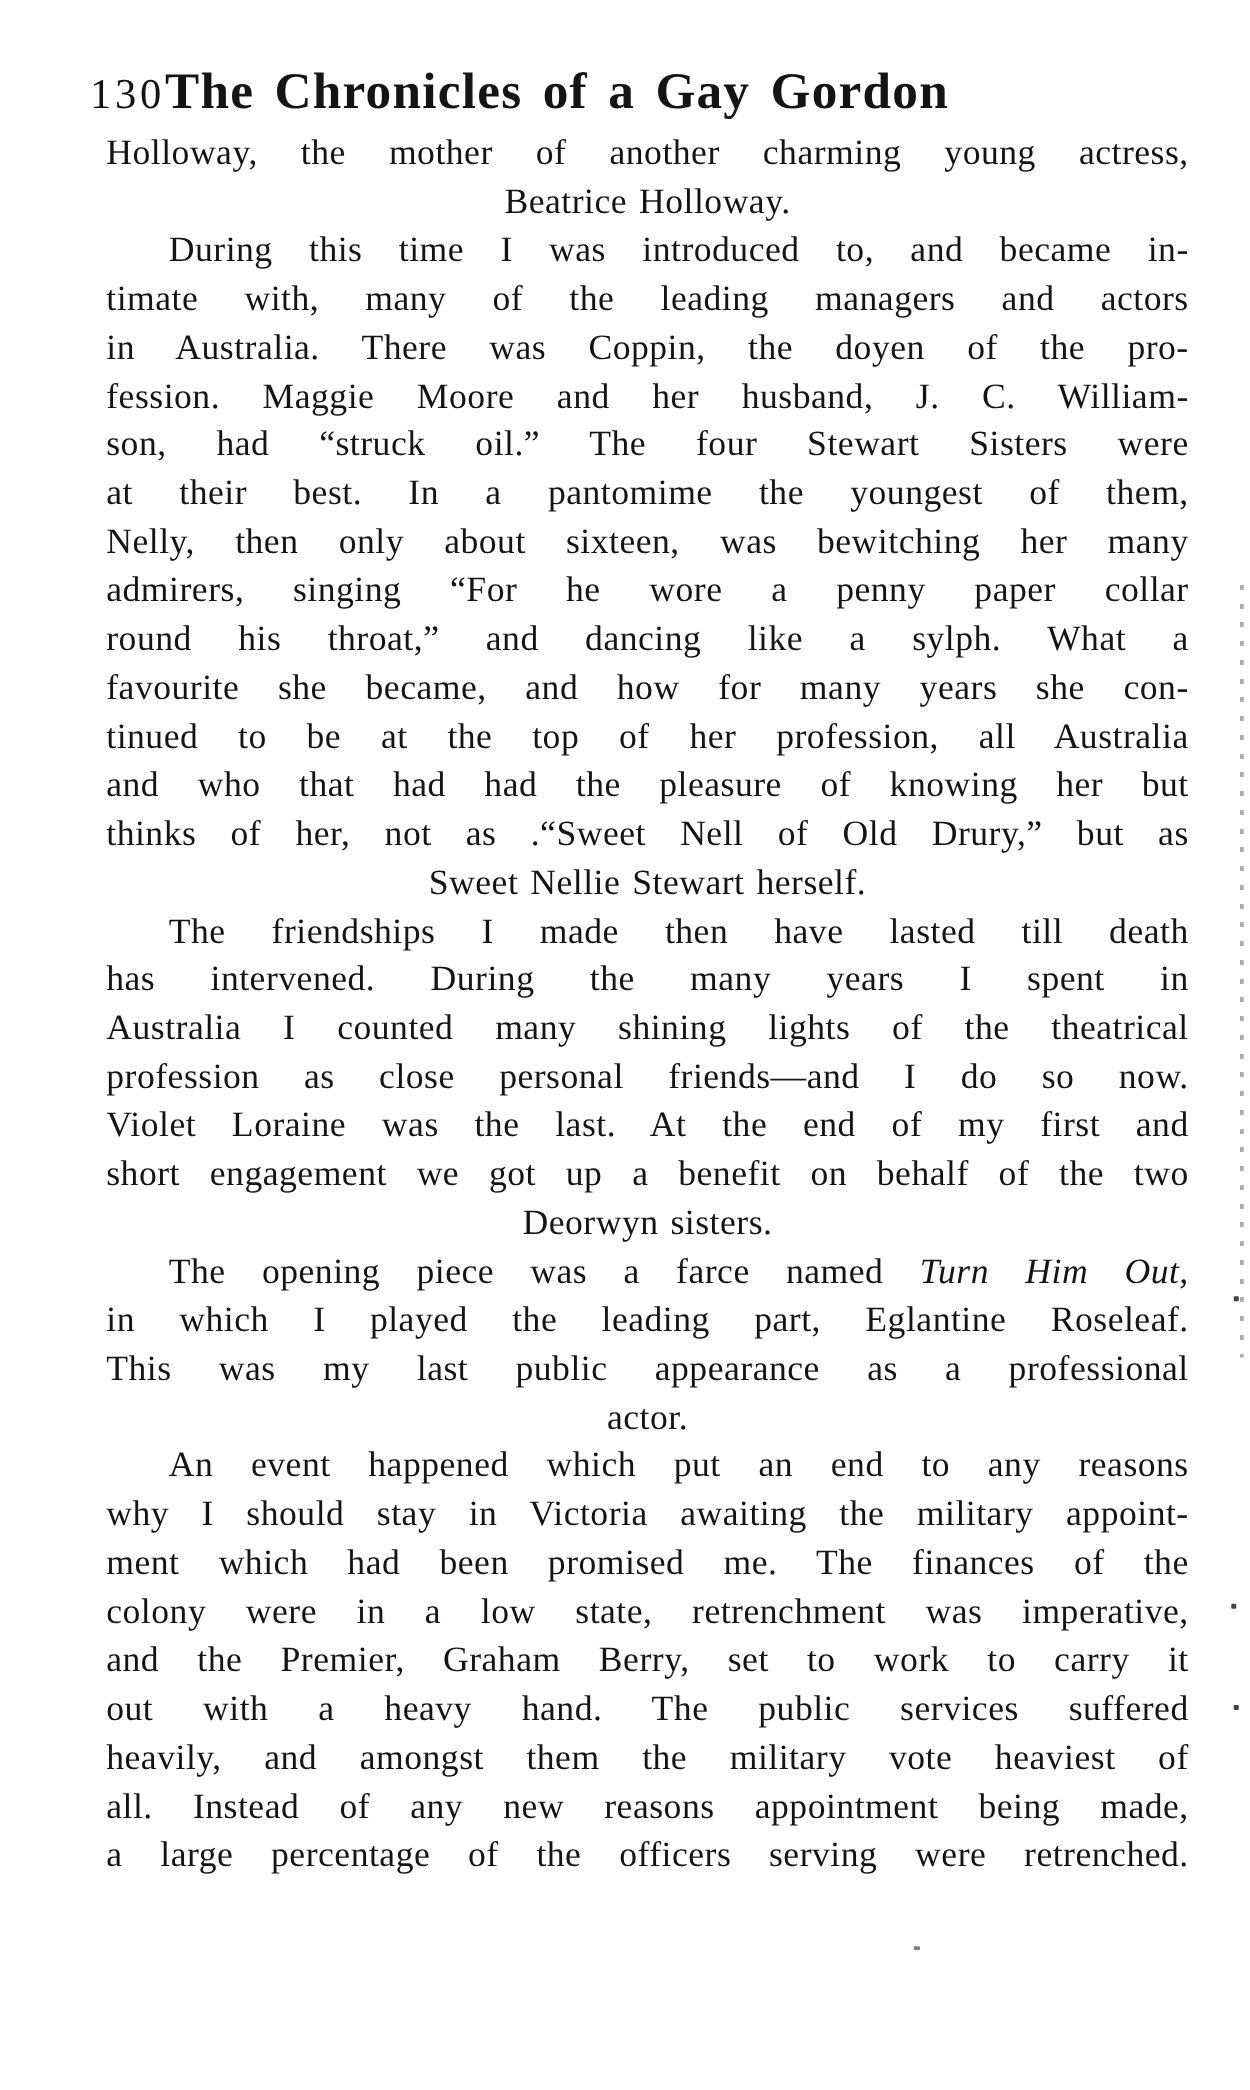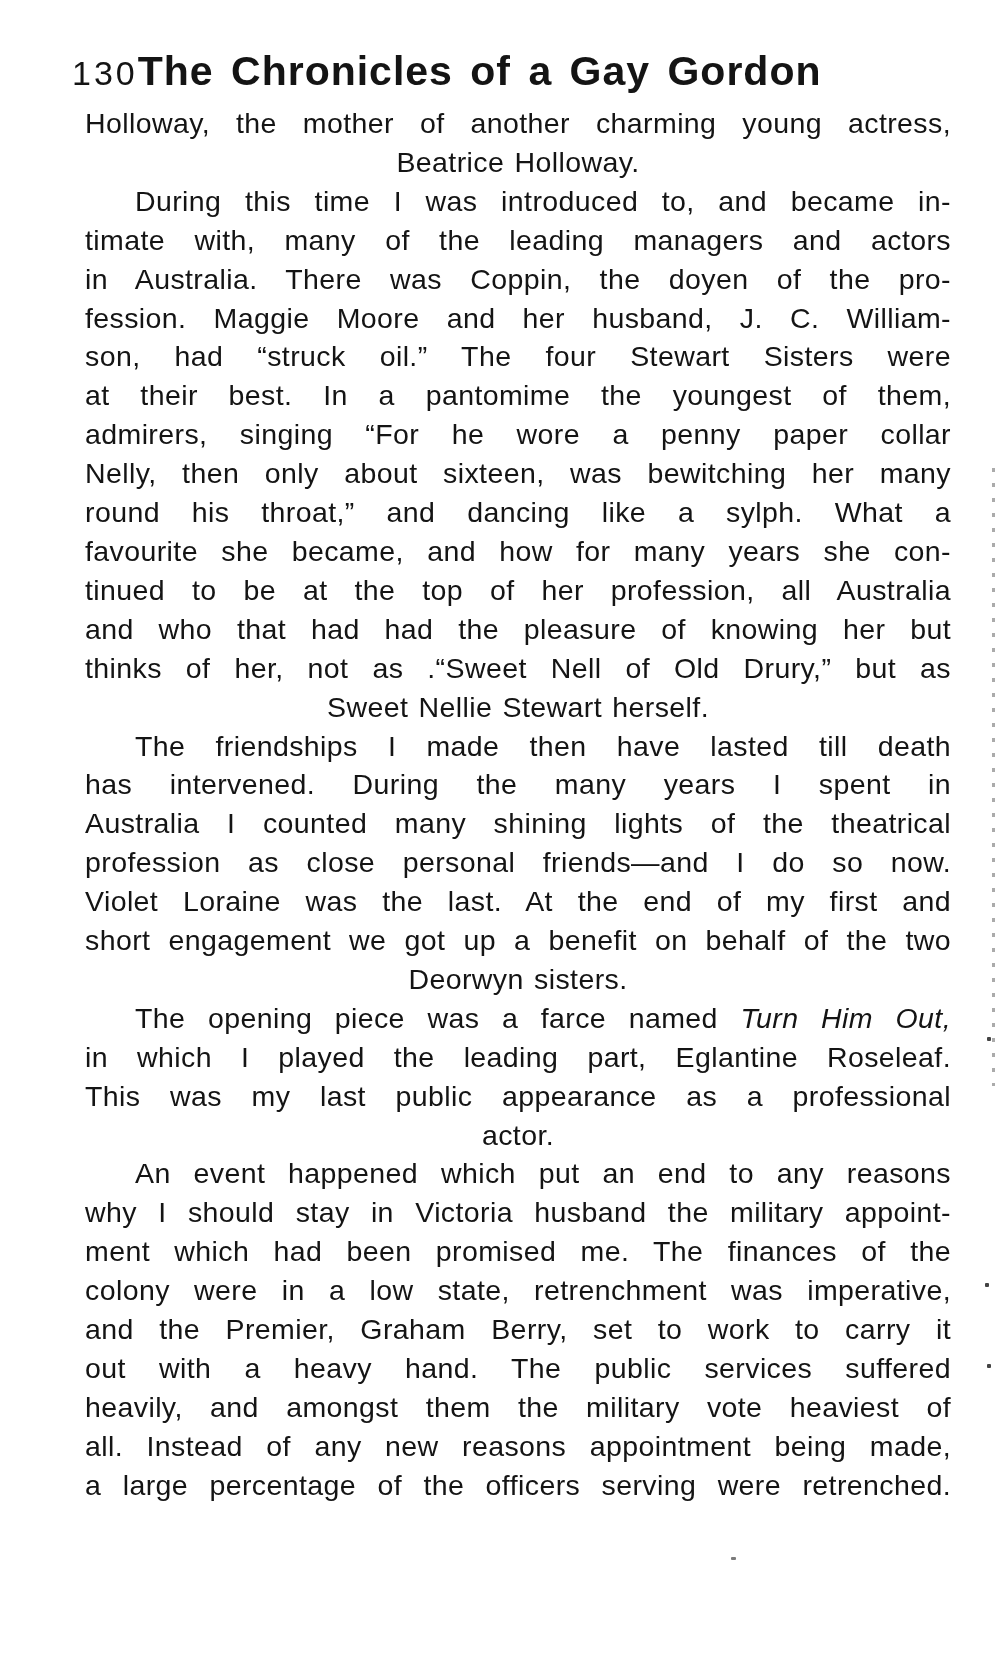--- a/index.html
+++ b/index.html
@@ -6,21 +6,21 @@
     margin: 0;
     padding: 0;
     background: #ffffff;
   }
   .sheet {
     position: relative;
     width: 1000px;
     height: 1672px;
     background: #ffffff;
     overflow: hidden;
-    font-family: Liberation Sans, sans-serif;
+    font-family: Liberation Serif, serif;
     color: #141414;
   }
   .header {
     position: absolute;
     top: 48px;
     left: 72px;
     width: 866px;
     display: flex;
     align-items: baseline;
     white-space: nowrap;
@@ -99,22 +99,22 @@
         <div class="line just"><span>Holloway, the mother of another charming young actress,</span></div>
         <div class="line"><span>Beatrice Holloway.</span></div>
       </div>
       <div class="para">
         <div class="line just indent"><span>During this time I was introduced to, and became in-</span></div>
         <div class="line just"><span>timate with, many of the leading managers and actors</span></div>
         <div class="line just"><span>in Australia. There was Coppin, the doyen of the pro-</span></div>
         <div class="line just"><span>fession. Maggie Moore and her husband, J. C. William-</span></div>
         <div class="line just"><span>son, had “struck oil.” The four Stewart Sisters were</span></div>
         <div class="line just"><span>at their best. In a pantomime the youngest of them,</span></div>
+        <div class="line just"><span>Nelly, then only about sixteen, was bewitching her many</span></div>
         <div class="line just"><span>admirers, singing “For he wore a penny paper collar</span></div>
-        <div class="line just"><span>Nelly, then only about sixteen, was bewitching her many</span></div>
         <div class="line just"><span>round his throat,” and dancing like a sylph. What a</span></div>
         <div class="line just"><span>favourite she became, and how for many years she con-</span></div>
         <div class="line just"><span>tinued to be at the top of her profession, all Australia</span></div>
         <div class="line just"><span>and who that had had the pleasure of knowing her but</span></div>
         <div class="line just"><span>thinks of her, not as .“Sweet Nell of Old Drury,” but as</span></div>
         <div class="line"><span>Sweet Nellie Stewart herself.</span></div>
       </div>
       <div class="para">
         <div class="line just indent"><span>The friendships I made then have lasted till death</span></div>
         <div class="line just"><span>has intervened. During the many years I spent in</span></div>
@@ -125,21 +125,21 @@
         <div class="line"><span>Deorwyn sisters.</span></div>
       </div>
       <div class="para">
         <div class="line just indent"><span>The opening piece was a farce named </span><i>Turn Him Out,</i></div>
         <div class="line just"><span>in which I played the leading part, Eglantine Roseleaf.</span></div>
         <div class="line just"><span>This was my last public appearance as a professional</span></div>
         <div class="line"><span>actor.</span></div>
       </div>
       <div class="para">
         <div class="line just indent"><span>An event happened which put an end to any reasons</span></div>
-        <div class="line just"><span>why I should stay in Victoria husband the military appoint-</span></div>
+        <div class="line just"><span>why I should stay in Victoria awaiting the military appoint-</span></div>
         <div class="line just"><span>ment which had been promised me. The finances of the</span></div>
         <div class="line just"><span>colony were in a low state, retrenchment was imperative,</span></div>
         <div class="line just"><span>and the Premier, Graham Berry, set to work to carry it</span></div>
         <div class="line just"><span>out with a heavy hand. The public services suffered</span></div>
         <div class="line just"><span>heavily, and amongst them the military vote heaviest of</span></div>
         <div class="line just"><span>all. Instead of any new reasons appointment being made,</span></div>
         <div class="line just"><span>a large percentage of the officers serving were retrenched.</span></div>
       </div>
     </div>
 

